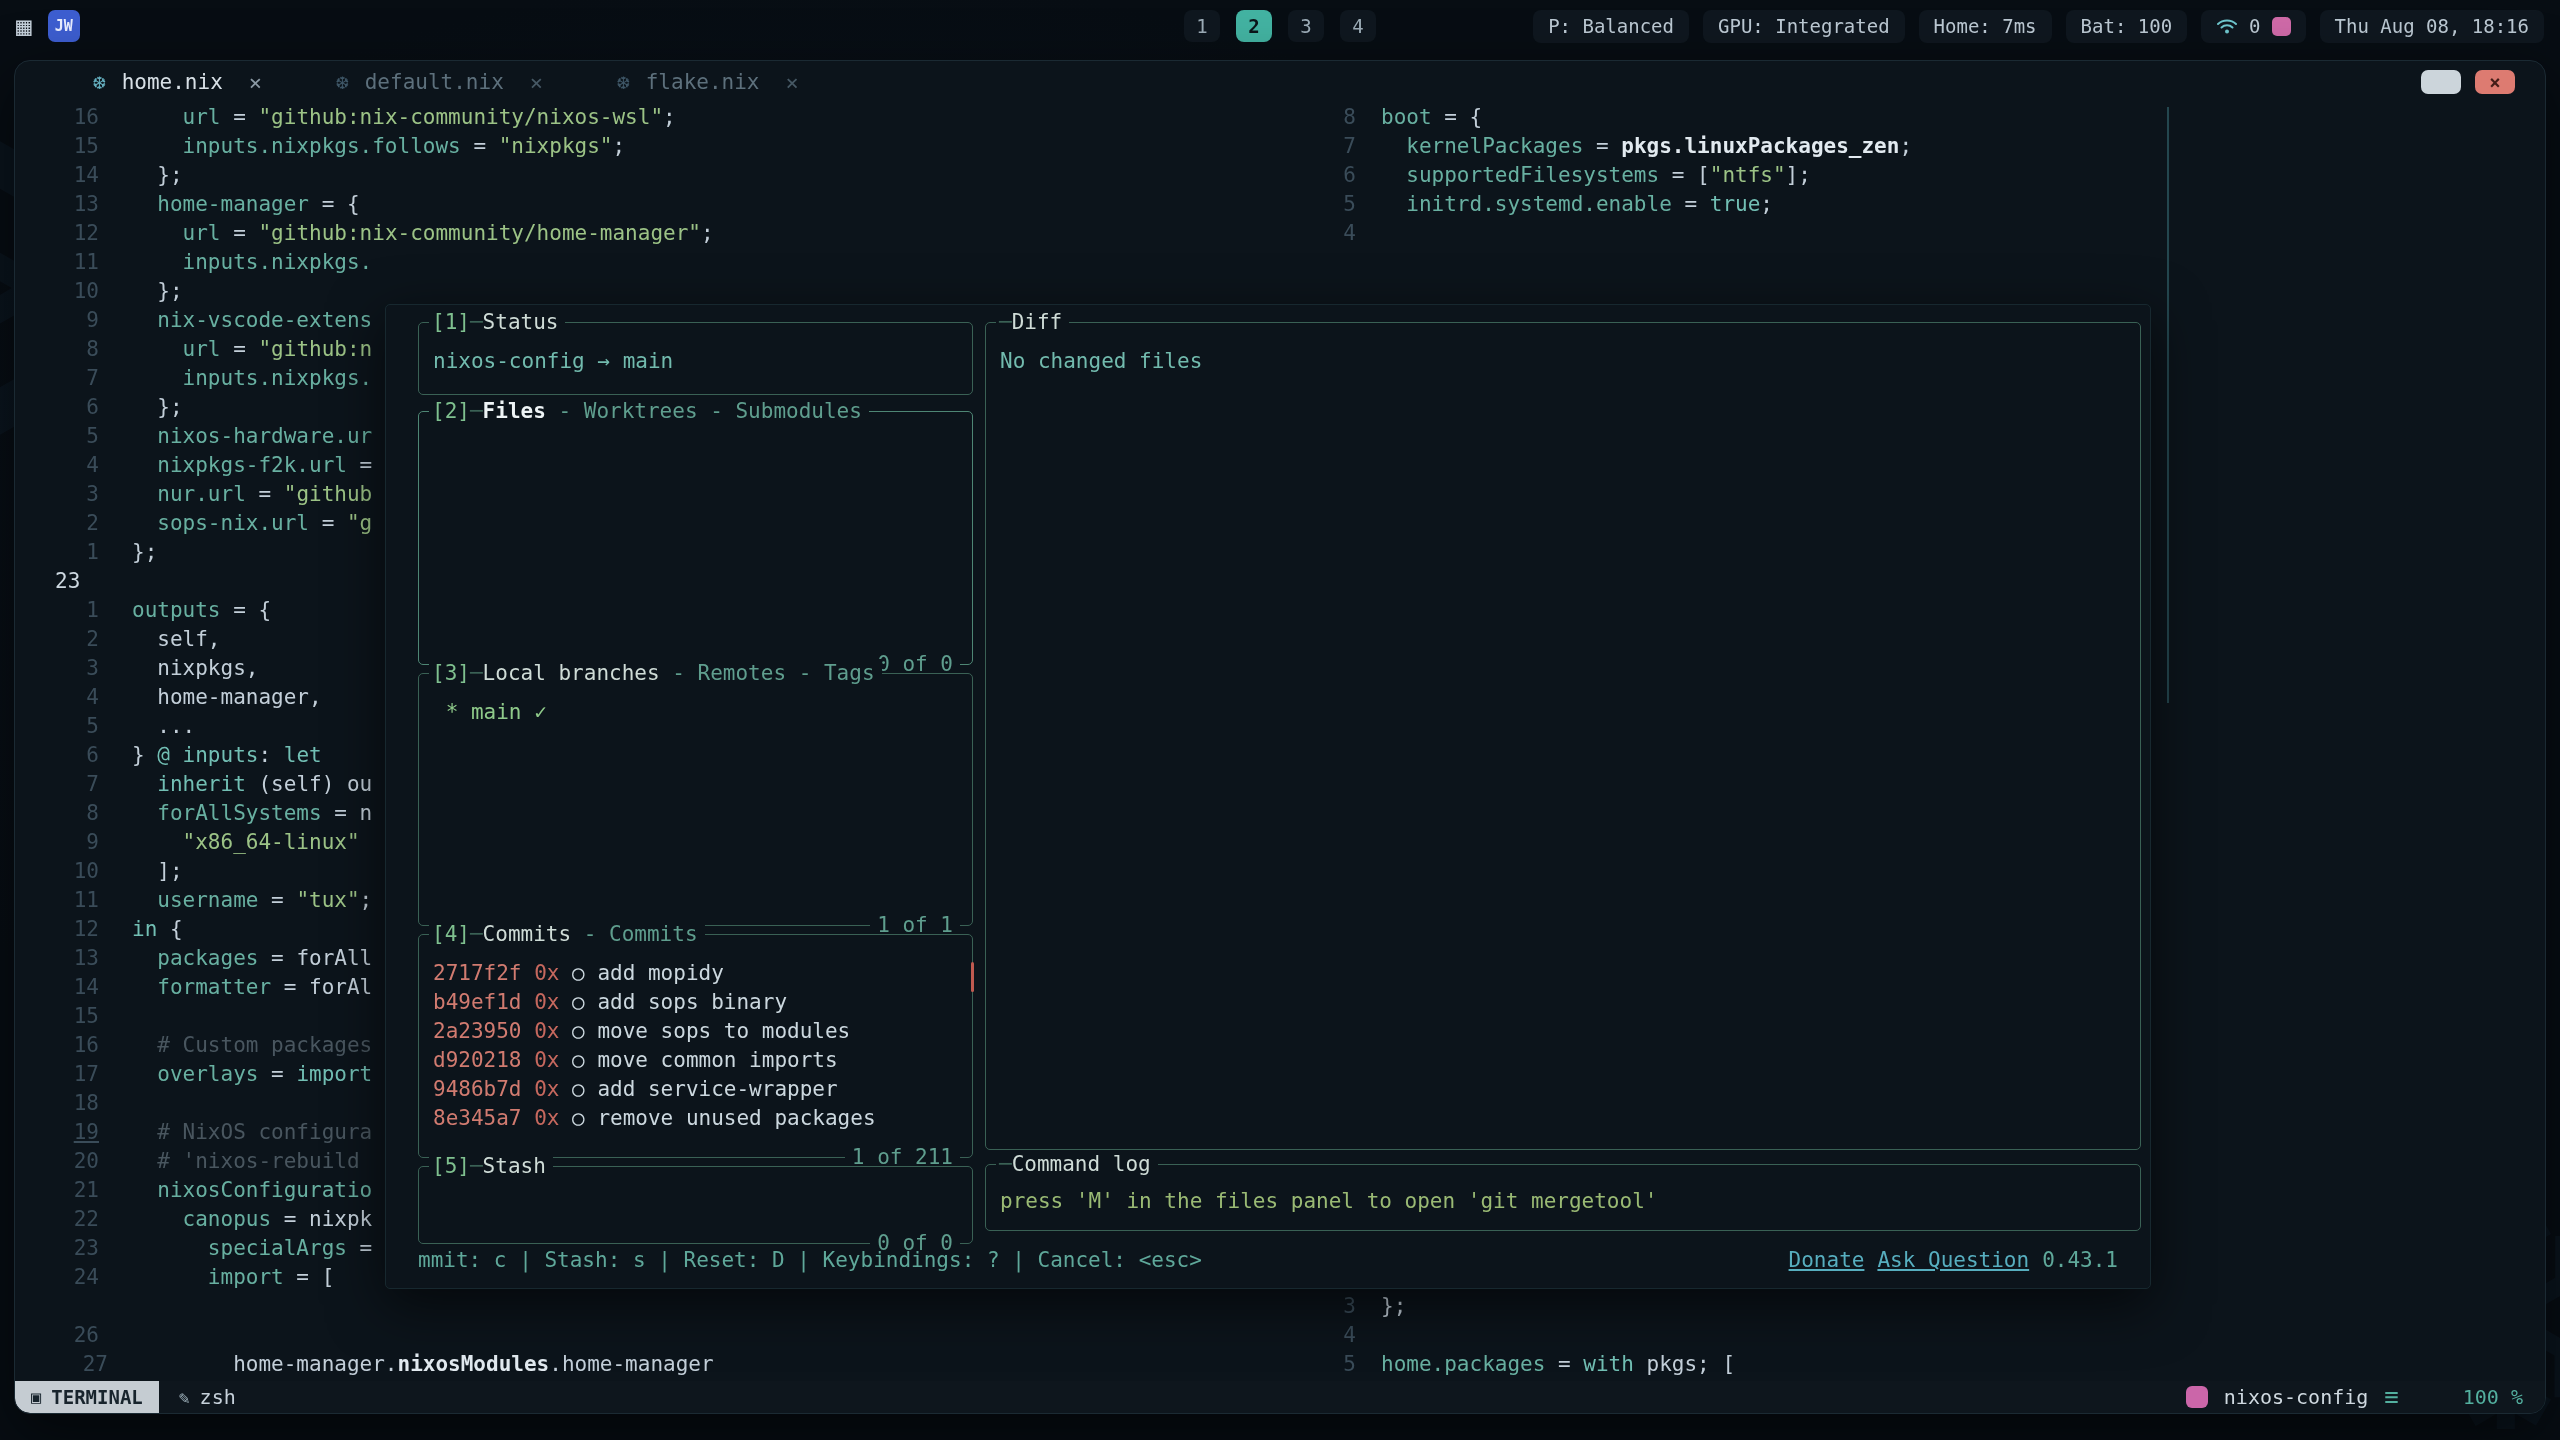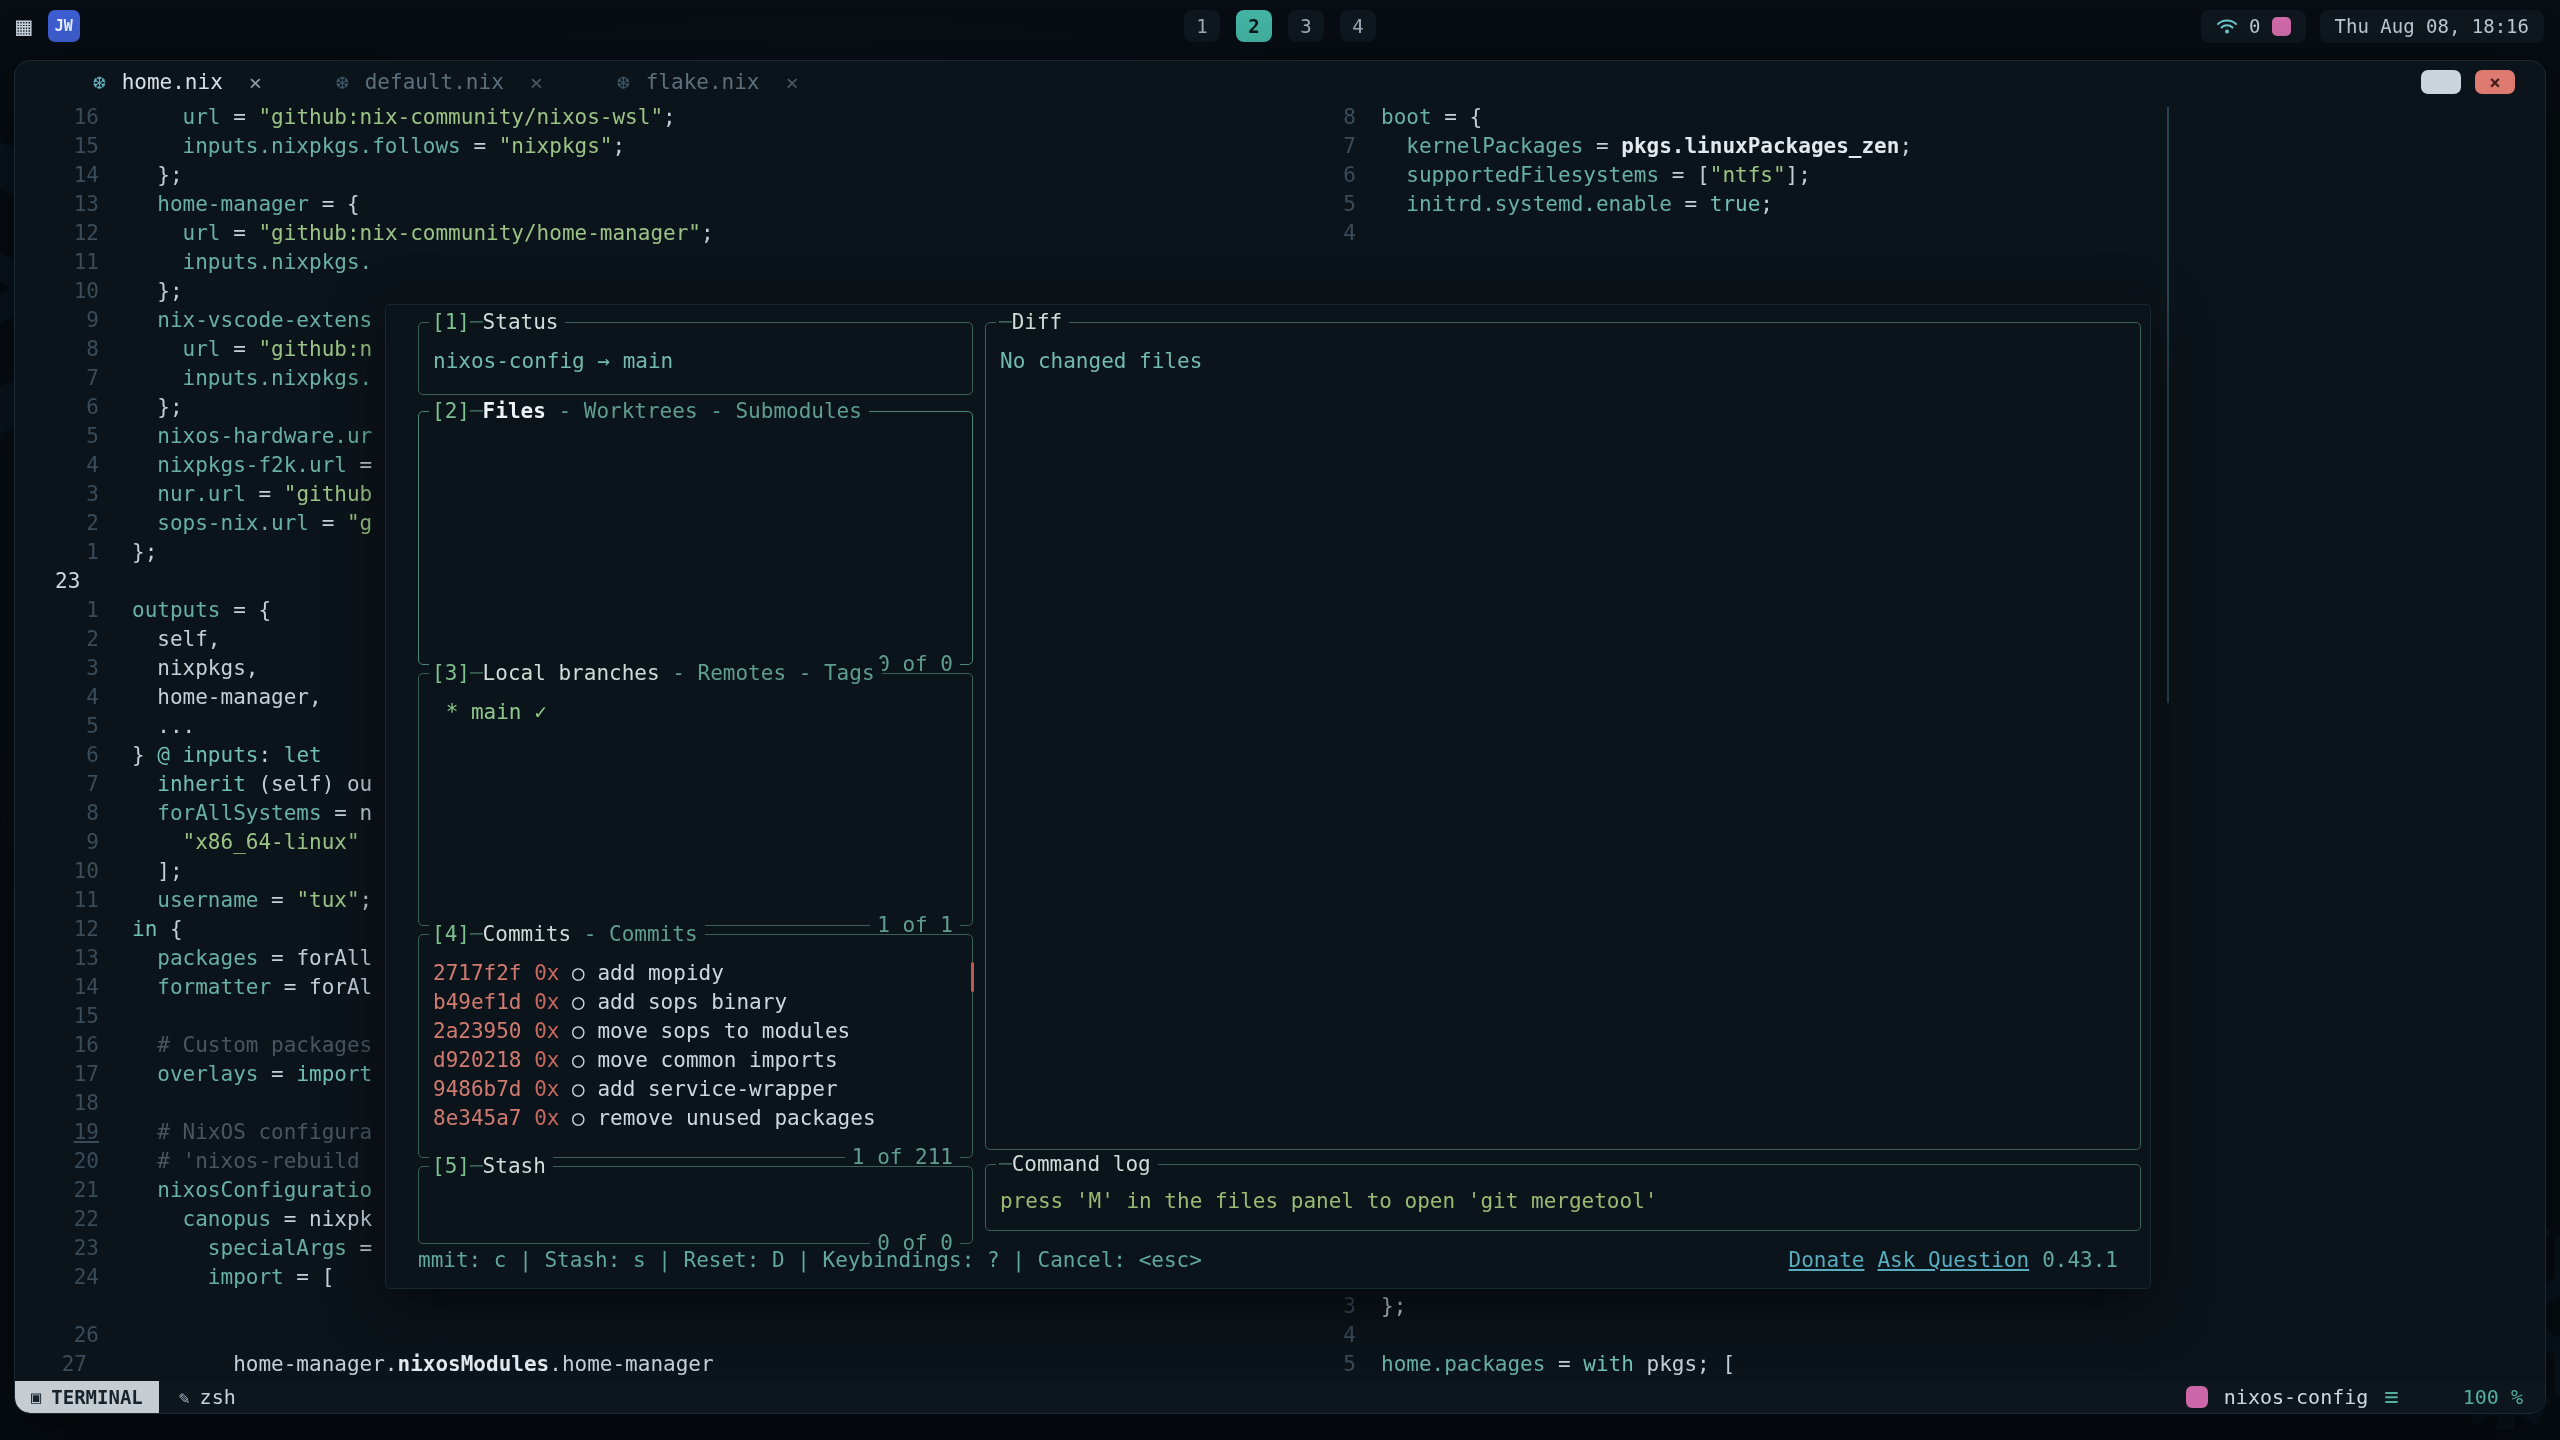--- a/index.html
+++ b/index.html
@@ -135,20 +135,26 @@
     <span class="launcher">▦</span>
     <span class="badge">JW</span>
   </div>
   <div class="workspaces">
       <div class="ws-btn">1</div>
       <div class="ws-btn active">2</div>
       <div class="ws-btn">3</div>
       <div class="ws-btn">4</div>
     </div>
   <div class="tb-right">
+    <div class="tb-modules">
+        <div class="module">P: Balanced</div>
+        <div class="module">GPU: Integrated</div>
+        <div class="module">Home: 7ms</div>
+        <div class="module">Bat: 100</div>
+      </div>
     <div class="module tray">
       <svg class="wifi" width="22" height="18" viewBox="0 0 22 18">
         <path d="M2 7 C6.8 2.2 15.2 2.2 20 7" stroke="#6fc7ce" stroke-width="2" fill="none" stroke-linecap="round"></path>
         <path d="M5.5 10.5 C8.5 7.6 13.5 7.6 16.5 10.5" stroke="#6fc7ce" stroke-width="2" fill="none" stroke-linecap="round"></path>
         <circle cx="11" cy="14.5" r="2" fill="#6fc7ce"></circle>
       </svg>
       <span class="tray-count">0</span>
       <span class="tray-pink"></span>
     </div>
     <div class="module clock">Thu Aug 08, 18:16</div>
@@ -218,21 +224,21 @@
         <div class="code-row" style="top: 928px;"><span class="lnum" style="left: 40px; width: 44px;">16</span><span class="code-text" style="left: 117px;"><span class="tok-c">  # Custom packages</span></span></div>
         <div class="code-row" style="top: 957px;"><span class="lnum" style="left: 40px; width: 44px;">17</span><span class="code-text" style="left: 117px;"><span class="tok-d">  </span><span class="tok-t">overlays</span><span class="tok-d"> = </span><span class="tok-k">import</span></span></div>
         <div class="code-row" style="top: 986px;"><span class="lnum" style="left: 40px; width: 44px;">18</span><span class="code-text" style="left: 117px;"></span></div>
         <div class="code-row" style="top: 1015px;"><span class="lnum" style="left: 40px; width: 44px; text-decoration: underline;">19</span><span class="code-text" style="left: 117px;"><span class="tok-c">  # NixOS configura</span></span></div>
         <div class="code-row" style="top: 1044px;"><span class="lnum" style="left: 40px; width: 44px;">20</span><span class="code-text" style="left: 117px;"><span class="tok-c">  # 'nixos-rebuild</span></span></div>
         <div class="code-row" style="top: 1073px;"><span class="lnum" style="left: 40px; width: 44px;">21</span><span class="code-text" style="left: 117px;"><span class="tok-d">  </span><span class="tok-t">nixosConfiguratio</span></span></div>
         <div class="code-row" style="top: 1102px;"><span class="lnum" style="left: 40px; width: 44px;">22</span><span class="code-text" style="left: 117px;"><span class="tok-d">    </span><span class="tok-t">canopus</span><span class="tok-d"> = nixpk</span></span></div>
         <div class="code-row" style="top: 1131px;"><span class="lnum" style="left: 40px; width: 44px;">23</span><span class="code-text" style="left: 117px;"><span class="tok-d">      </span><span class="tok-t">specialArgs</span><span class="tok-d"> =</span></span></div>
         <div class="code-row" style="top: 1160px;"><span class="lnum" style="left: 40px; width: 44px;">24</span><span class="code-text" style="left: 117px;"><span class="tok-d">      </span><span class="tok-t">import</span><span class="tok-d"> = [</span></span></div>
         <div class="code-row" style="top: 1218px;"><span class="lnum" style="left: 40px; width: 44px;">26</span><span class="code-text" style="left: 117px;"></span></div>
-        <div class="code-row" style="top: 1247px;"><span class="lnum" style="left: 28px; width: 44px;">27</span><span class="code-text" style="left: 117px;"><span class="tok-d">        home-manager.</span><span class="tok-w">nixosModules</span><span class="tok-d">.home-manager</span></span></div>
+        <div class="code-row" style="top: 1247px;"><span class="lnum" style="left: 49px; width: 44px;">27</span><span class="code-text" style="left: 117px;"><span class="tok-d">        home-manager.</span><span class="tok-w">nixosModules</span><span class="tok-d">.home-manager</span></span></div>
         <div class="code-row" style="top: 0px;"><span class="lnum" style="left: 1297px; width: 44px;">8</span><span class="code-text" style="left: 1366px;"><span class="tok-t">boot</span><span class="tok-d"> = {</span></span></div>
         <div class="code-row" style="top: 29px;"><span class="lnum" style="left: 1297px; width: 44px;">7</span><span class="code-text" style="left: 1366px;"><span class="tok-d">  </span><span class="tok-t">kernelPackages</span><span class="tok-d"> = </span><span class="tok-w">pkgs.linuxPackages_zen</span><span class="tok-d">;</span></span></div>
         <div class="code-row" style="top: 58px;"><span class="lnum" style="left: 1297px; width: 44px;">6</span><span class="code-text" style="left: 1366px;"><span class="tok-d">  </span><span class="tok-t">supportedFilesystems</span><span class="tok-d"> = [</span><span class="tok-s">"ntfs"</span><span class="tok-d">];</span></span></div>
         <div class="code-row" style="top: 87px;"><span class="lnum" style="left: 1297px; width: 44px;">5</span><span class="code-text" style="left: 1366px;"><span class="tok-d">  </span><span class="tok-t">initrd.systemd.enable</span><span class="tok-d"> = </span><span class="tok-b">true</span><span class="tok-d">;</span></span></div>
         <div class="code-row" style="top: 116px;"><span class="lnum" style="left: 1297px; width: 44px;">4</span><span class="code-text" style="left: 1366px;"></span></div>
         <div class="code-row" style="top: 1160px;"><span class="lnum" style="left: 1297px; width: 44px;">2</span><span class="code-text" style="left: 1366px;"><span class="tok-d">  };</span></span></div>
         <div class="code-row" style="top: 1189px;"><span class="lnum" style="left: 1297px; width: 44px;">3</span><span class="code-text" style="left: 1366px;"><span class="tok-d">};</span></span></div>
         <div class="code-row" style="top: 1218px;"><span class="lnum" style="left: 1297px; width: 44px;">4</span><span class="code-text" style="left: 1366px;"></span></div>
         <div class="code-row" style="top: 1247px;"><span class="lnum" style="left: 1297px; width: 44px;">5</span><span class="code-text" style="left: 1366px;"><span class="tok-t">home.packages</span><span class="tok-d"> = </span><span class="tok-k">with</span><span class="tok-d"> pkgs; [</span></span></div>
       </div>

